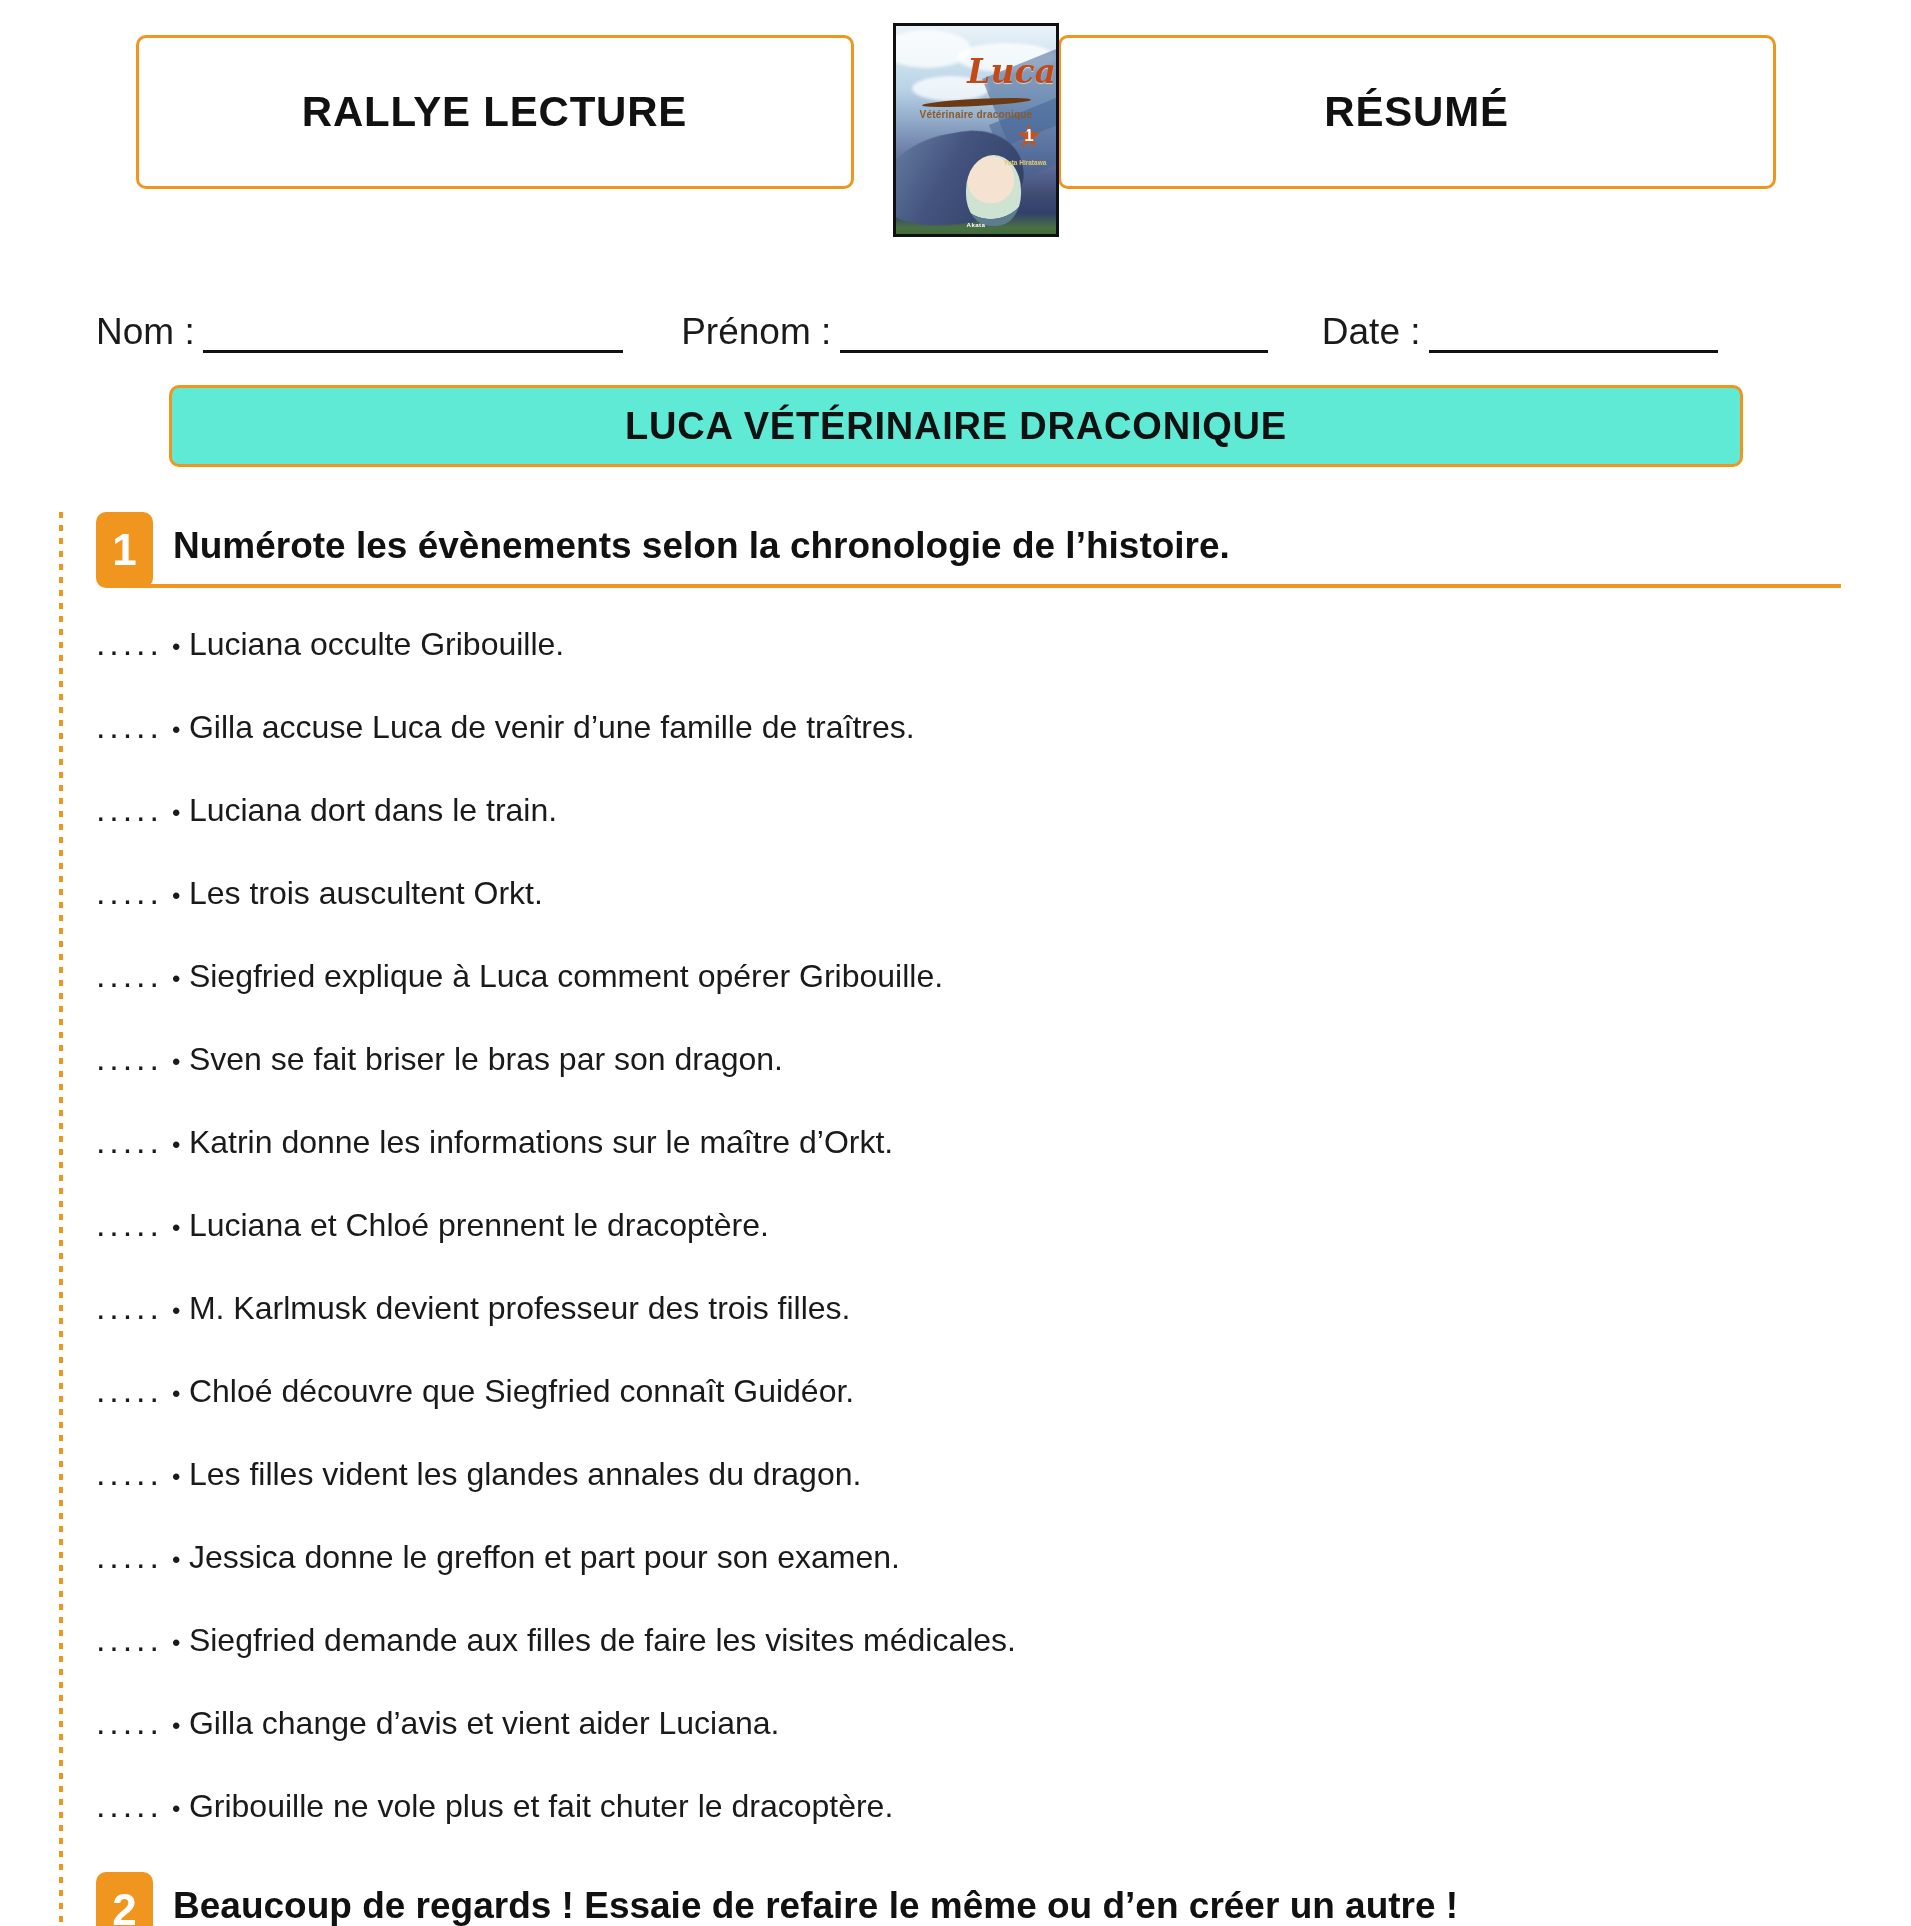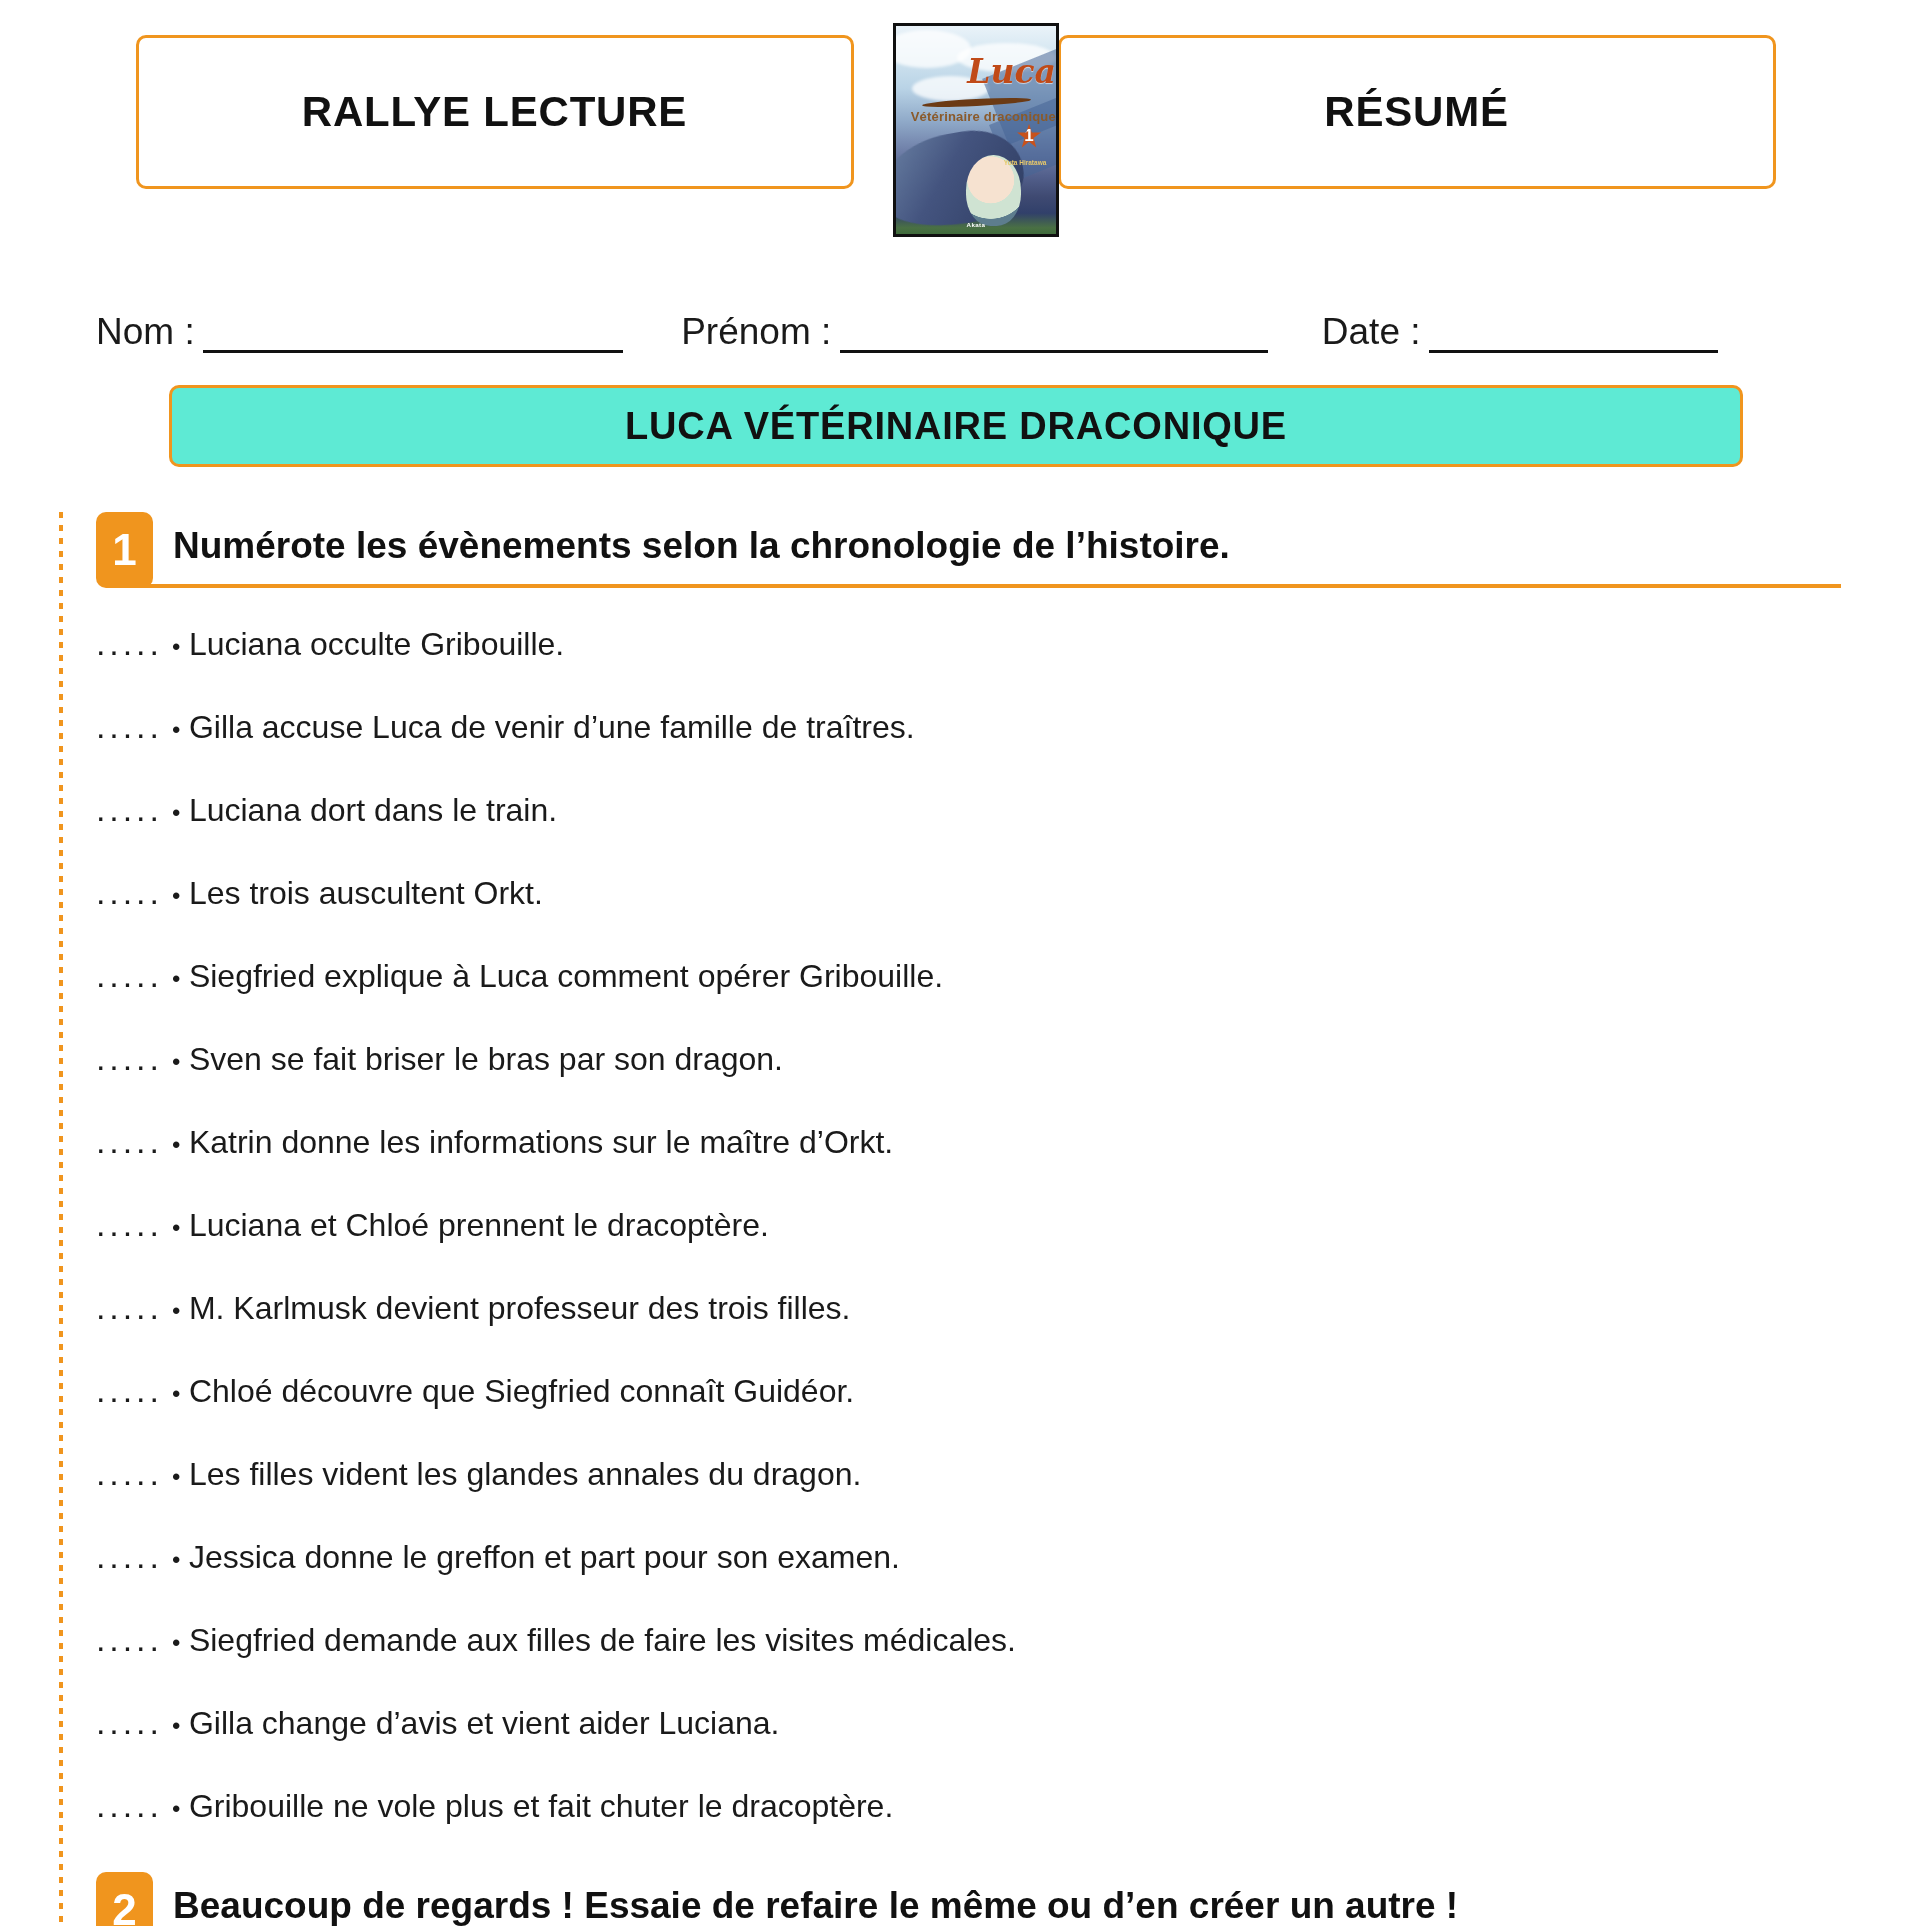--- a/index.html
+++ b/index.html
@@ -114,22 +114,22 @@
     font-style: italic;
     font-weight: bold;
     font-size: 33px;
     line-height: 0.9;
     color: #c04a18;
     text-shadow: 0 0.8px 0.8px rgba(255,255,255,0.6);
   }
   .bk-sub {
     position: absolute;
     left: 0; right: 0; top: 40%;
-    text-align: right;
-    font-size: 13px;
+    text-align: center;
+    font-size: 10px;
     font-weight: bold;
     color: #8a5a2a;
     letter-spacing: 0.2px;
   }
   .bk-swoosh {
     position: absolute;
     left: 16%; right: 16%; top: 35%;
     height: 7px;
     background: #6b3a14;
     border-radius: 50%;

